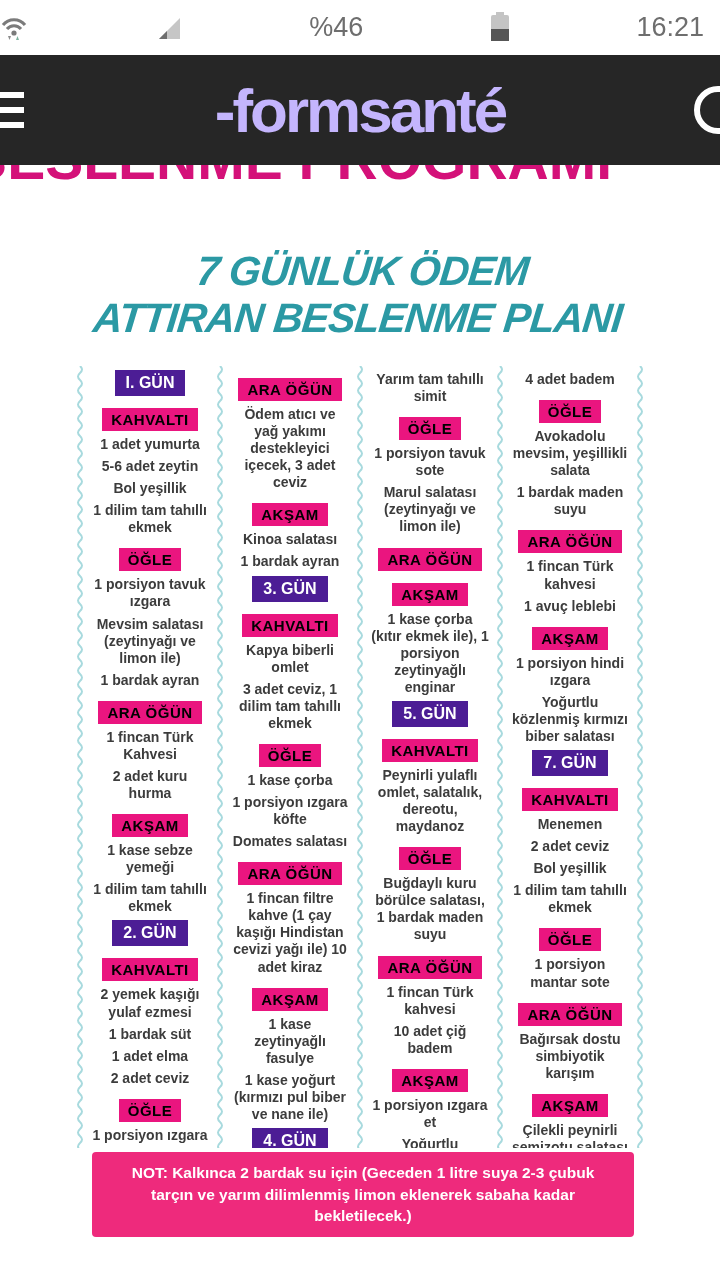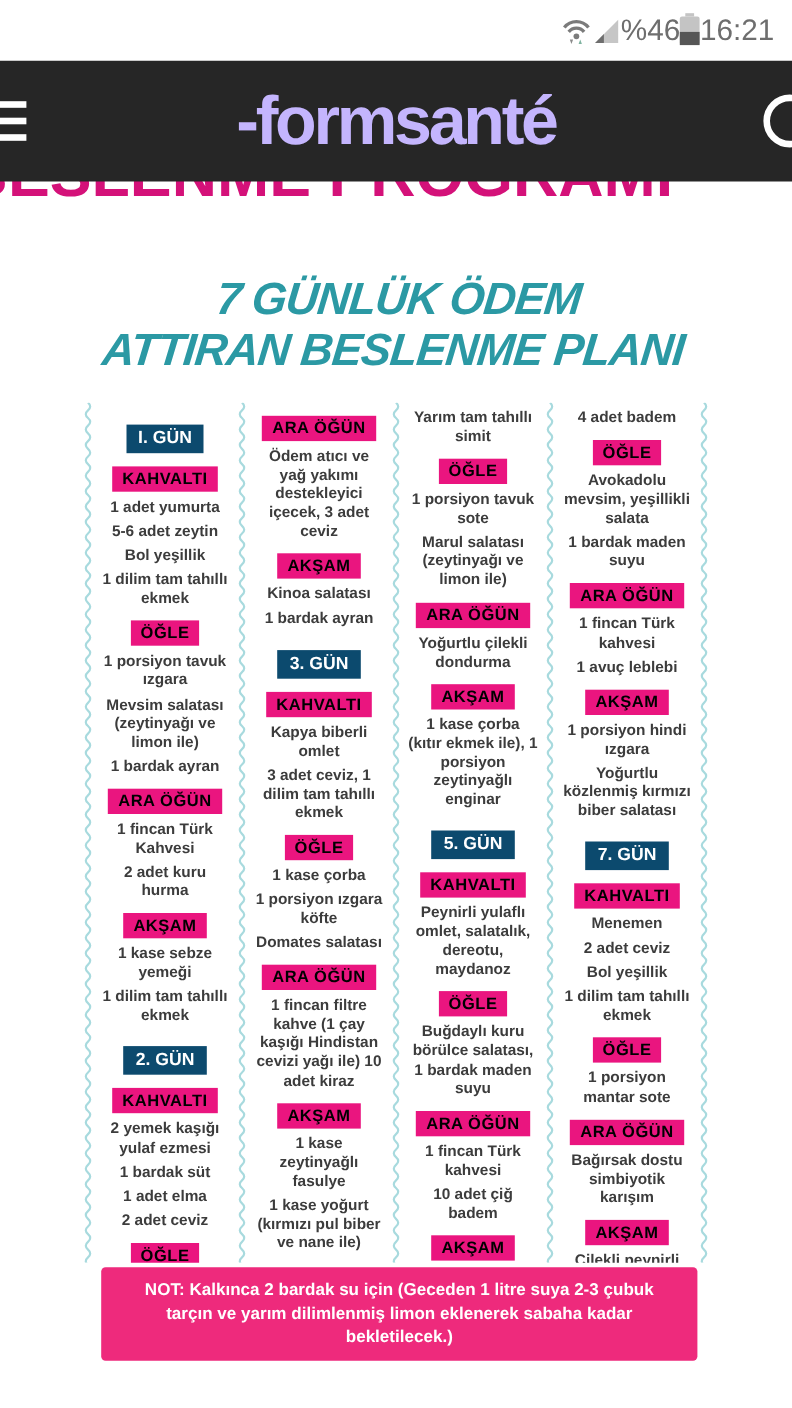--- a/index.html
+++ b/index.html
@@ -1,21 +1,21 @@
 <!DOCTYPE html>
 <html><head>
 <meta charset="utf-8">
 <style>
   html,body{margin:0;padding:0;background:#fff;}
   .screen{position:relative;width:720px;height:1280px;background:#ffffff;overflow:hidden;
           font-family:"Liberation Sans",sans-serif;}
 
   
   .statusbar{position:absolute;top:0;left:0;right:0;height:55px;display:flex;
-             justify-content:flex-end;align-items:center;gap:0;padding-right:16px;
+             justify-content:space-between;align-items:center;gap:0;padding-right:16px;
              color:#6e6e6e;z-index:5;background:#fff;}
   .statusbar .pct{font-size:27px;font-weight:normal;}
   .statusbar .time{font-size:27px;}
   .batt{position:relative;width:18px;height:26px;background:#c4c4c4;border-radius:2px;}
   .batt:before{content:"";position:absolute;top:-3px;left:5px;width:8px;height:3px;background:#c4c4c4;}
   .batt .fill{position:absolute;bottom:0;left:0;right:0;height:46%;background:#565656;}
 
   
   .appbar{position:absolute;top:55px;left:0;right:0;height:110px;background:#262626;z-index:3;
           display:flex;align-items:center;justify-content:center;}
@@ -31,21 +31,21 @@
 
   
   .main-title{position:absolute;top:248px;left:0;right:0;text-align:center;color:#2b99a4;
               font-style:italic;font-weight:bold;font-size:41px;line-height:1.15;
               letter-spacing:-1px;transform:skewX(-6deg);}
 
   
   .content{position:absolute;top:366px;left:74px;right:74px;height:782px;display:flex;overflow:hidden;}
   .wave{flex:0 0 12px;width:12px;height:782px;}
   .col{flex:1 1 0;padding:0 5px;text-align:center;min-width:0;}
-  .badge-day{display:table;margin:20px auto 5px;background:#0c4a6e;color:#fff;
+  .badge-day{display:table;margin:4px auto 5px;background:#4c1d95;color:#fff;
              font-weight:bold;font-size:16px;padding:4px 11px;}
   .badge-meal{display:table;margin:12px auto 4px;background:#ea157f;color:#000000;
               font-weight:bold;font-size:15px;padding:3px 9px;letter-spacing:.5px;}
   .item{color:#3c3c3c;font-weight:bold;font-size:14px;line-height:1.22;margin:5px 0;}
 
   
   .note{position:absolute;top:1152px;left:92px;right:86px;background:#ee2a7c;color:#ffffff;
         font-weight:bold;font-size:15.5px;line-height:1.4;text-align:center;border-radius:4px;
         padding:10px 20px;z-index:4;box-sizing:border-box;}
 </style>
@@ -147,21 +147,20 @@
       </div>
     <svg class="wave" viewBox="0 0 12 782">
         <path fill="none" stroke="#a8dade" stroke-width="2" d="M6 0 Q 10 3.5 6 7 Q 2 10.5 6 14 Q 10 17.5 6 21 Q 2 24.5 6 28 Q 10 31.5 6 35 Q 2 38.5 6 42 Q 10 45.5 6 49 Q 2 52.5 6 56 Q 10 59.5 6 63 Q 2 66.5 6 70 Q 10 73.5 6 77 Q 2 80.5 6 84 Q 10 87.5 6 91 Q 2 94.5 6 98 Q 10 101.5 6 105 Q 2 108.5 6 112 Q 10 115.5 6 119 Q 2 122.5 6 126 Q 10 129.5 6 133 Q 2 136.5 6 140 Q 10 143.5 6 147 Q 2 150.5 6 154 Q 10 157.5 6 161 Q 2 164.5 6 168 Q 10 171.5 6 175 Q 2 178.5 6 182 Q 10 185.5 6 189 Q 2 192.5 6 196 Q 10 199.5 6 203 Q 2 206.5 6 210 Q 10 213.5 6 217 Q 2 220.5 6 224 Q 10 227.5 6 231 Q 2 234.5 6 238 Q 10 241.5 6 245 Q 2 248.5 6 252 Q 10 255.5 6 259 Q 2 262.5 6 266 Q 10 269.5 6 273 Q 2 276.5 6 280 Q 10 283.5 6 287 Q 2 290.5 6 294 Q 10 297.5 6 301 Q 2 304.5 6 308 Q 10 311.5 6 315 Q 2 318.5 6 322 Q 10 325.5 6 329 Q 2 332.5 6 336 Q 10 339.5 6 343 Q 2 346.5 6 350 Q 10 353.5 6 357 Q 2 360.5 6 364 Q 10 367.5 6 371 Q 2 374.5 6 378 Q 10 381.5 6 385 Q 2 388.5 6 392 Q 10 395.5 6 399 Q 2 402.5 6 406 Q 10 409.5 6 413 Q 2 416.5 6 420 Q 10 423.5 6 427 Q 2 430.5 6 434 Q 10 437.5 6 441 Q 2 444.5 6 448 Q 10 451.5 6 455 Q 2 458.5 6 462 Q 10 465.5 6 469 Q 2 472.5 6 476 Q 10 479.5 6 483 Q 2 486.5 6 490 Q 10 493.5 6 497 Q 2 500.5 6 504 Q 10 507.5 6 511 Q 2 514.5 6 518 Q 10 521.5 6 525 Q 2 528.5 6 532 Q 10 535.5 6 539 Q 2 542.5 6 546 Q 10 549.5 6 553 Q 2 556.5 6 560 Q 10 563.5 6 567 Q 2 570.5 6 574 Q 10 577.5 6 581 Q 2 584.5 6 588 Q 10 591.5 6 595 Q 2 598.5 6 602 Q 10 605.5 6 609 Q 2 612.5 6 616 Q 10 619.5 6 623 Q 2 626.5 6 630 Q 10 633.5 6 637 Q 2 640.5 6 644 Q 10 647.5 6 651 Q 2 654.5 6 658 Q 10 661.5 6 665 Q 2 668.5 6 672 Q 10 675.5 6 679 Q 2 682.5 6 686 Q 10 689.5 6 693 Q 2 696.5 6 700 Q 10 703.5 6 707 Q 2 710.5 6 714 Q 10 717.5 6 721 Q 2 724.5 6 728 Q 10 731.5 6 735 Q 2 738.5 6 742 Q 10 745.5 6 749 Q 2 752.5 6 756 Q 10 759.5 6 763 Q 2 766.5 6 770 Q 10 773.5 6 777 Q 2 780.5 6 784"></path>
       </svg>
     <div class="col">
         <div class="item">Yarım tam tahıllı simit</div>
         <div class="badge-meal">ÖĞLE</div>
         <div class="item">1 porsiyon tavuk sote</div>
         <div class="item">Marul salatası (zeytinyağı ve limon ile)</div>
         <div class="badge-meal">ARA ÖĞÜN</div>
-        <div class="item">Yoğurtlu çilekli dondurma</div>
         <div class="badge-meal">AKŞAM</div>
         <div class="item">1 kase çorba (kıtır ekmek ile), 1 porsiyon zeytinyağlı enginar</div>
         <div class="badge-day">5. GÜN</div>
         <div class="badge-meal">KAHVALTI</div>
         <div class="item">Peynirli yulaflı omlet, salatalık, dereotu, maydanoz</div>
         <div class="badge-meal">ÖĞLE</div>
         <div class="item">Buğdaylı kuru börülce salatası, 1 bardak maden suyu</div>
         <div class="badge-meal">ARA ÖĞÜN</div>
         <div class="item">1 fincan Türk kahvesi</div>
         <div class="item">10 adet çiğ badem</div>

